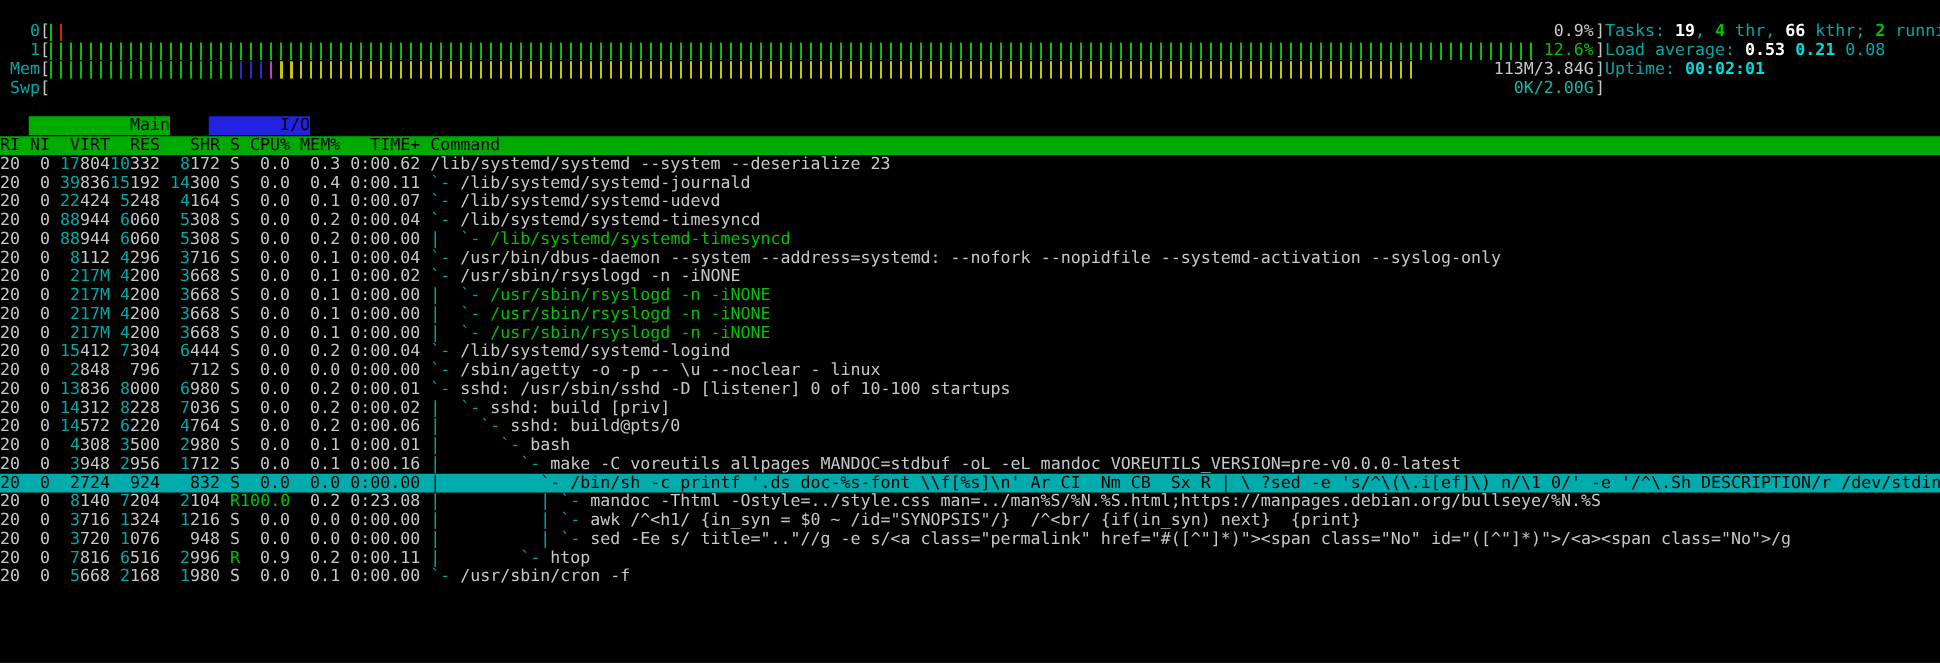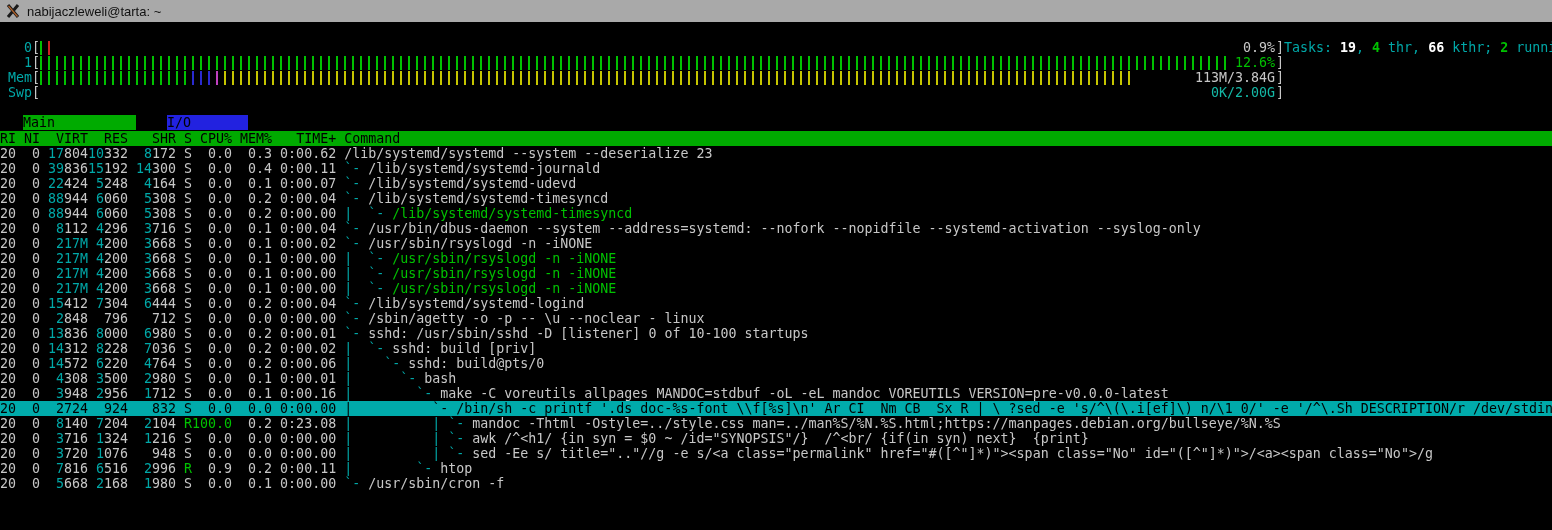--- a/index.html
+++ b/index.html
@@ -13,50 +13,43 @@
   .meterscol{flex:1;min-width:0;padding-left:8px;}
   .statscol{width:268px;}
   .mrow{display:flex;height:15px;align-items:stretch;white-space:pre;}
   .mlabel{display:inline-block;width:3ch;text-align:right;}
   .mbr{color:#c7c7c7;}
   .mtrack{flex:1;position:relative;display:flex;align-items:center;overflow:hidden;}
   .mseg{height:14px;}
   .mval{position:absolute;right:1px;top:0;background:#000;padding-left:6px;}
   .sline{height:15px;white-space:pre;}
   .tabsrow{height:15px;margin-top:15px;white-space:nowrap;}
-  .tab{display:inline-block;height:15px;text-align:left;color:#000;vertical-align:top;}
+  .tab{display:inline-block;height:15px;text-align:right;color:#000;vertical-align:top;}
   .colhdr{display:flex;height:15px;margin-top:1px;color:#000;white-space:pre;}
   .f{display:inline-block;text-align:right;white-space:pre;flex:none;}
   .cmd{flex:1;min-width:0;overflow:hidden;white-space:pre;padding-left:1ch;}
   .prow{display:flex;height:15px;white-space:pre;}
 </style>
 </head>
 <body>
 
 <div class="screen">
-  <div class="titlebar">
-    <span class="icon">
-      <svg width="16" height="16" viewBox="0 0 16 16">
-        <path d="M3 2 L13 14 M13 2 L3 14" stroke="#1a1a1a" stroke-width="3" fill="none"></path>
-        <path d="M3.5 3 L12.5 13.5" stroke="#b3622a" stroke-width="1.2" fill="none"></path>
-      </svg>
-    </span>
-    <span>nabijaczleweli@tarta: ~</span>
-  </div>
 
   <div class="terminal">
     <div class="hdrarea">
       <div class="meterscol" id="meters">
           <div class="mrow"><span class="mlabel" style="color:#00a8a8">0</span><span class="mbr">[</span><div class="mtrack"><span class="mseg" style="width:8px;background:repeating-linear-gradient(90deg, #00c200 0 2px, transparent 2px 8px);"></span><span class="mseg" style="width:8px;background:repeating-linear-gradient(90deg, #cc2222 0 2px, transparent 2px 8px);"></span><span class="mval" style="color:#c7c7c7">0.9%</span></div><span class="mbr">]</span></div>
           <div class="mrow"><span class="mlabel" style="color:#00a8a8">1</span><span class="mbr">[</span><div class="mtrack"><span class="mseg" style="width:100%;background:repeating-linear-gradient(90deg, #00c200 0 2px, transparent 2px 8px);"></span><span class="mval" style="color:#00c200">12.6%</span></div><span class="mbr">]</span></div>
           <div class="mrow"><span class="mlabel" style="color:#00a8a8">Mem</span><span class="mbr">[</span><div class="mtrack"><span class="mseg" style="width:152px;background:repeating-linear-gradient(90deg, #00c200 0 2px, transparent 2px 8px);"></span><span class="mseg" style="width:24px;background:repeating-linear-gradient(90deg, #2a2ad0 0 2px, transparent 2px 8px);"></span><span class="mseg" style="width:8px;background:repeating-linear-gradient(90deg, #c040c0 0 2px, transparent 2px 8px);"></span><span class="mseg" style="width:912px;background:repeating-linear-gradient(90deg, #c6c600 0 2px, transparent 2px 8px);"></span><span class="mval" style="color:#c7c7c7">113M/3.84G</span></div><span class="mbr">]</span></div>
           <div class="mrow"><span class="mlabel" style="color:#00a8a8">Swp</span><span class="mbr">[</span><div class="mtrack"><span class="mval" style="color:#14b8a6">0K/2.00G</span></div><span class="mbr">]</span></div>
         </div>
       <div class="statscol" id="stats">
           <div class="sline"><span style="color:#00a8a8;">Tasks: </span><span style="color:#ffffff;font-weight:bold;">19</span><span style="color:#00a8a8;">, </span><span style="color:#00c200;font-weight:bold;">4</span><span style="color:#00a8a8;"> thr, </span><span style="color:#ffffff;font-weight:bold;">66</span><span style="color:#00a8a8;"> kthr; </span><span style="color:#00c200;font-weight:bold;">2</span><span style="color:#00a8a8;"> running</span></div>
+          <div class="sline"><span style="color:#00a8a8;">Load average: </span><span style="color:#ffffff;font-weight:bold;">0.53 </span><span style="color:#00dcdc;font-weight:bold;">0.21 </span><span style="color:#00a8a8;">0.08</span></div>
+          <div class="sline"><span style="color:#00a8a8;">Uptime: </span><span style="color:#00dcdc;font-weight:bold;">00:02:01</span></div>
         </div>
     </div>
 
     <div class="tabsrow" id="tabsrow"><span style="display:inline-block;width:23px"></span><span class="tab" style="width:113px;background:#00ab00">Main</span><span style="display:inline-block;width:31px"></span><span class="tab" style="width:81px;background:#2222e0">I/O</span></div>
 
     <div class="colhdr" id="colhdr" style="background: rgb(0, 171, 0);"><span class="f" style="width:2ch">RI</span><span class="f" style="width:3ch">NI</span><span class="f" style="width:6ch">VIRT</span><span class="f" style="width:5ch">RES</span><span class="f" style="width:6ch">SHR</span><span class="f" style="width:2ch">S</span><span class="f" style="width:5ch">CPU%</span><span class="f" style="width:5ch">MEM%</span><span class="f" style="width:8ch">TIME+</span><span class="cmd">Command</span></div>
 
     <div id="rows">
         <div class="prow"><span class="f" style="width:2ch">20</span><span class="f" style="width:3ch">0</span><span class="f" style="width:6ch"><span style="color:#00a8a8">17</span>804</span><span class="f" style="width:5ch"><span style="color:#00a8a8">10</span>332</span><span class="f" style="width:6ch"><span style="color:#00a8a8">8</span>172</span><span class="f" style="width:2ch">S</span><span class="f" style="width:5ch">0.0</span><span class="f" style="width:5ch">0.3</span><span class="f" style="width:8ch">0:00.62</span><span class="cmd"><span style="color:#00a8a8"></span><span style="color:#c7c7c7">/lib/systemd/systemd --system --deserialize 23</span></span></div>
         <div class="prow"><span class="f" style="width:2ch">20</span><span class="f" style="width:3ch">0</span><span class="f" style="width:6ch"><span style="color:#00a8a8">39</span>836</span><span class="f" style="width:5ch"><span style="color:#00a8a8">15</span>192</span><span class="f" style="width:6ch"><span style="color:#00a8a8">14</span>300</span><span class="f" style="width:2ch">S</span><span class="f" style="width:5ch">0.0</span><span class="f" style="width:5ch">0.4</span><span class="f" style="width:8ch">0:00.11</span><span class="cmd"><span style="color:#00a8a8">`- </span><span style="color:#c7c7c7">/lib/systemd/systemd-journald</span></span></div>

